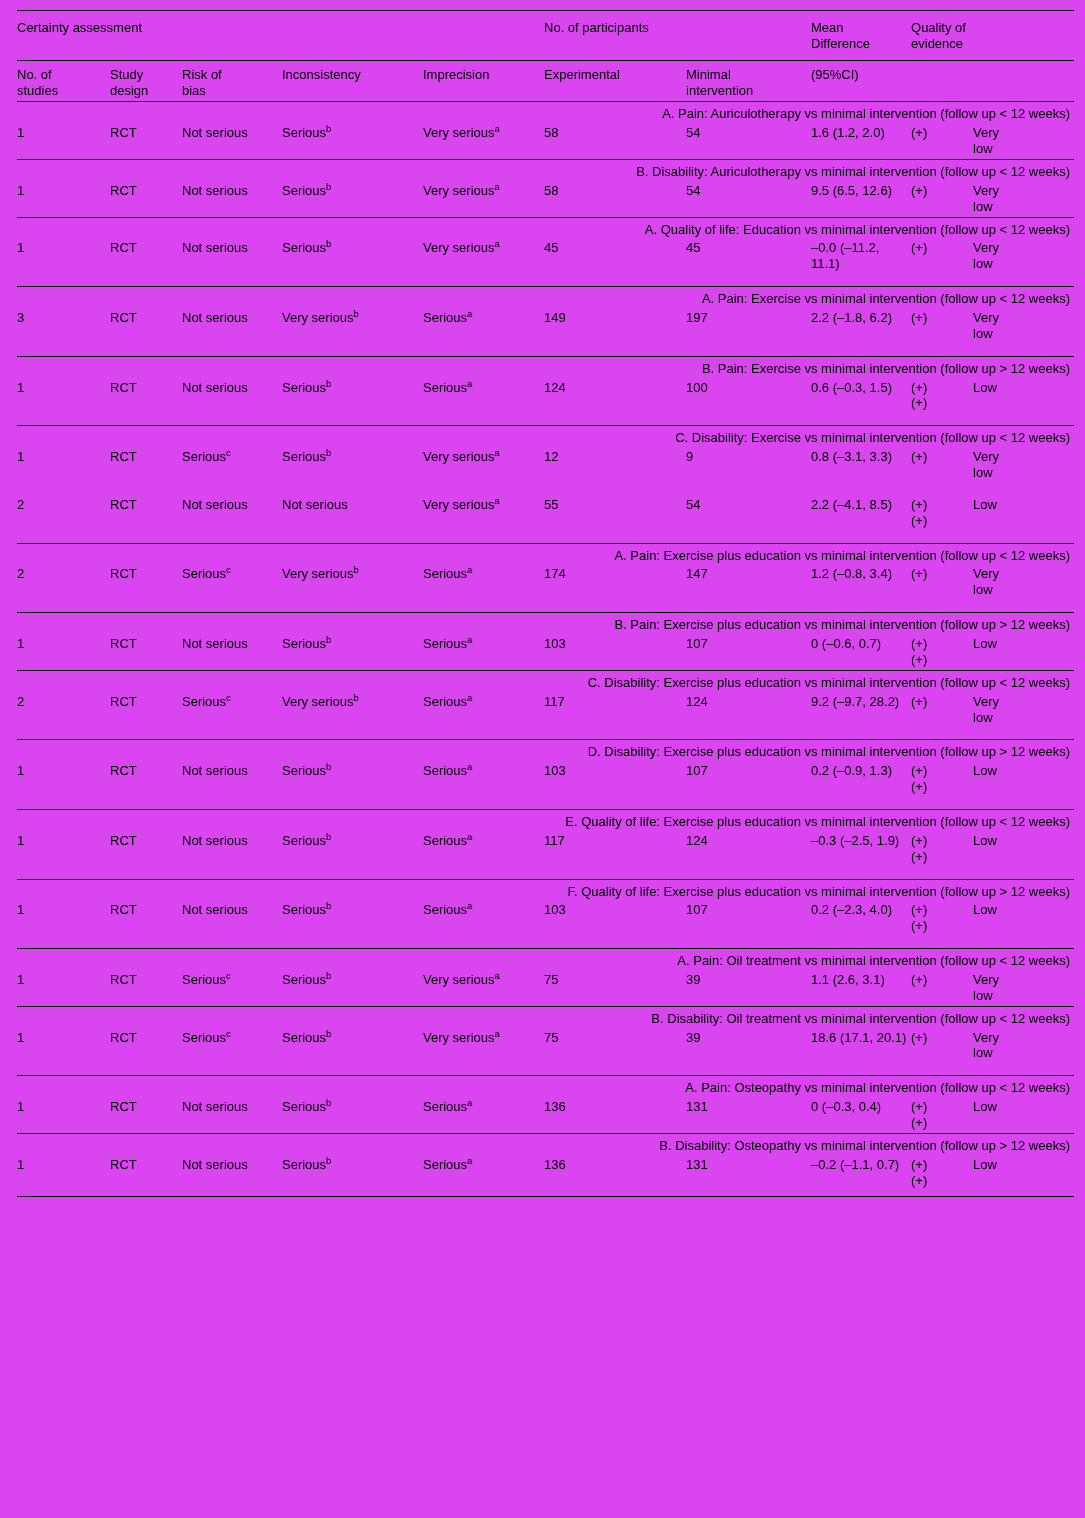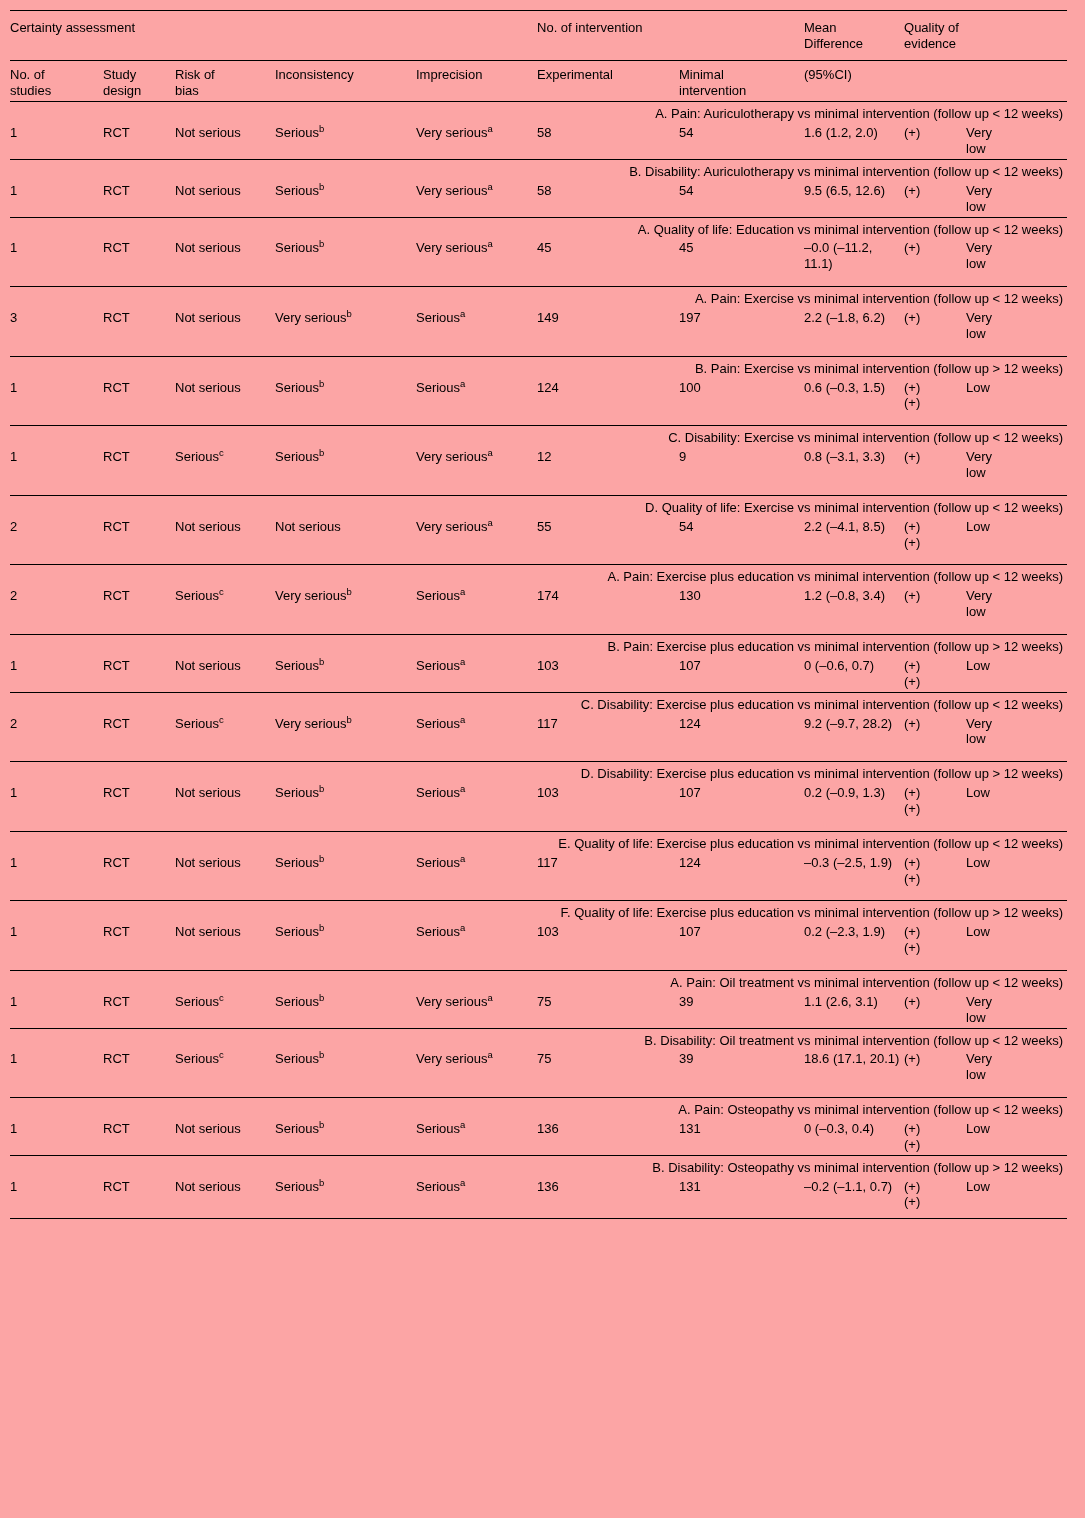--- a/index.html
+++ b/index.html
@@ -8,22 +8,22 @@
     background: #ffffff;
   }
   body {
     font-family: "Liberation Sans", sans-serif;
     color: #000000;
   }
   .page {
     width: 1085px;
     min-height: 1518px;
     box-sizing: border-box;
-    padding: 10px 14px 6px 10px;
-    background: #fca5a5;
+    padding: 10px 14px 6px 17px;
+    background: #d946ef;
     position: relative;
   }
   table.grade {
     border-collapse: collapse;
     width: 1057px;
     table-layout: fixed;
     font-size: 13.0px;
   }
   table.grade td, table.grade th {
     vertical-align: top;
@@ -89,21 +89,21 @@
         <col class="c4">
       <col class="c5">
         <col class="c6">
         <col class="c7">
         <col class="c8">
         <col class="c9">
     </colgroup>
     <tbody id="table-body">
         <tr class="header-1 rule-top">
           <td colspan="5">Certainty assessment</td>
-          <td colspan="2">No. of intervention</td>
+          <td colspan="2">No. of participants</td>
           <td colspan="1">Mean<br>Difference</td>
           <td colspan="2">Quality of<br>evidence</td>
         </tr>
         <tr class="header-2 rule-thin">
           <td>No. of<br>studies</td>
           <td>Study<br>design</td>
           <td>Risk of<br>bias</td>
           <td>Inconsistency</td>
           <td>Imprecision</td>
           <td>Experimental</td>
@@ -207,23 +207,20 @@
           <td>Very serious<sup>a</sup></td>
           <td>12</td>
           <td>9</td>
           <td>0.8 (–3.1, 3.3)</td>
           <td class="plus">(+)</td>
           <td>Very<br>low</td>
         </tr>
         <tr class="spacer">
           <td colspan="10"></td>
         </tr>
-        <tr class="section rule-thin">
-          <td colspan="10">D. Quality of life: Exercise vs minimal intervention (follow up &lt; 12 weeks)</td>
-        </tr>
         <tr class="data">
           <td>2</td>
           <td>RCT</td>
           <td>Not serious</td>
           <td>Not serious</td>
           <td>Very serious<sup>a</sup></td>
           <td>55</td>
           <td>54</td>
           <td>2.2 (–4.1, 8.5)</td>
           <td class="plus">(+)<br>(+)</td>
@@ -235,21 +232,21 @@
         <tr class="section rule-thin">
           <td colspan="10">A. Pain: Exercise plus education vs minimal intervention (follow up &lt; 12 weeks)</td>
         </tr>
         <tr class="data">
           <td>2</td>
           <td>RCT</td>
           <td>Serious<sup>c</sup></td>
           <td>Very serious<sup>b</sup></td>
           <td>Serious<sup>a</sup></td>
           <td>174</td>
-          <td>130</td>
+          <td>147</td>
           <td>1.2 (–0.8, 3.4)</td>
           <td class="plus">(+)</td>
           <td>Very<br>low</td>
         </tr>
         <tr class="spacer">
           <td colspan="10"></td>
         </tr>
         <tr class="section rule-thin">
           <td colspan="10">B. Pain: Exercise plus education vs minimal intervention (follow up &gt; 12 weeks)</td>
         </tr>
@@ -323,21 +320,21 @@
           <td colspan="10">F. Quality of life: Exercise plus education vs minimal intervention (follow up &gt; 12 weeks)</td>
         </tr>
         <tr class="data">
           <td>1</td>
           <td>RCT</td>
           <td>Not serious</td>
           <td>Serious<sup>b</sup></td>
           <td>Serious<sup>a</sup></td>
           <td>103</td>
           <td>107</td>
-          <td>0.2 (–2.3, 1.9)</td>
+          <td>0.2 (–2.3, 4.0)</td>
           <td class="plus">(+)<br>(+)</td>
           <td>Low</td>
         </tr>
         <tr class="spacer">
           <td colspan="10"></td>
         </tr>
         <tr class="section rule-thin">
           <td colspan="10">A. Pain: Oil treatment vs minimal intervention (follow up &lt; 12 weeks)</td>
         </tr>
         <tr class="data">

